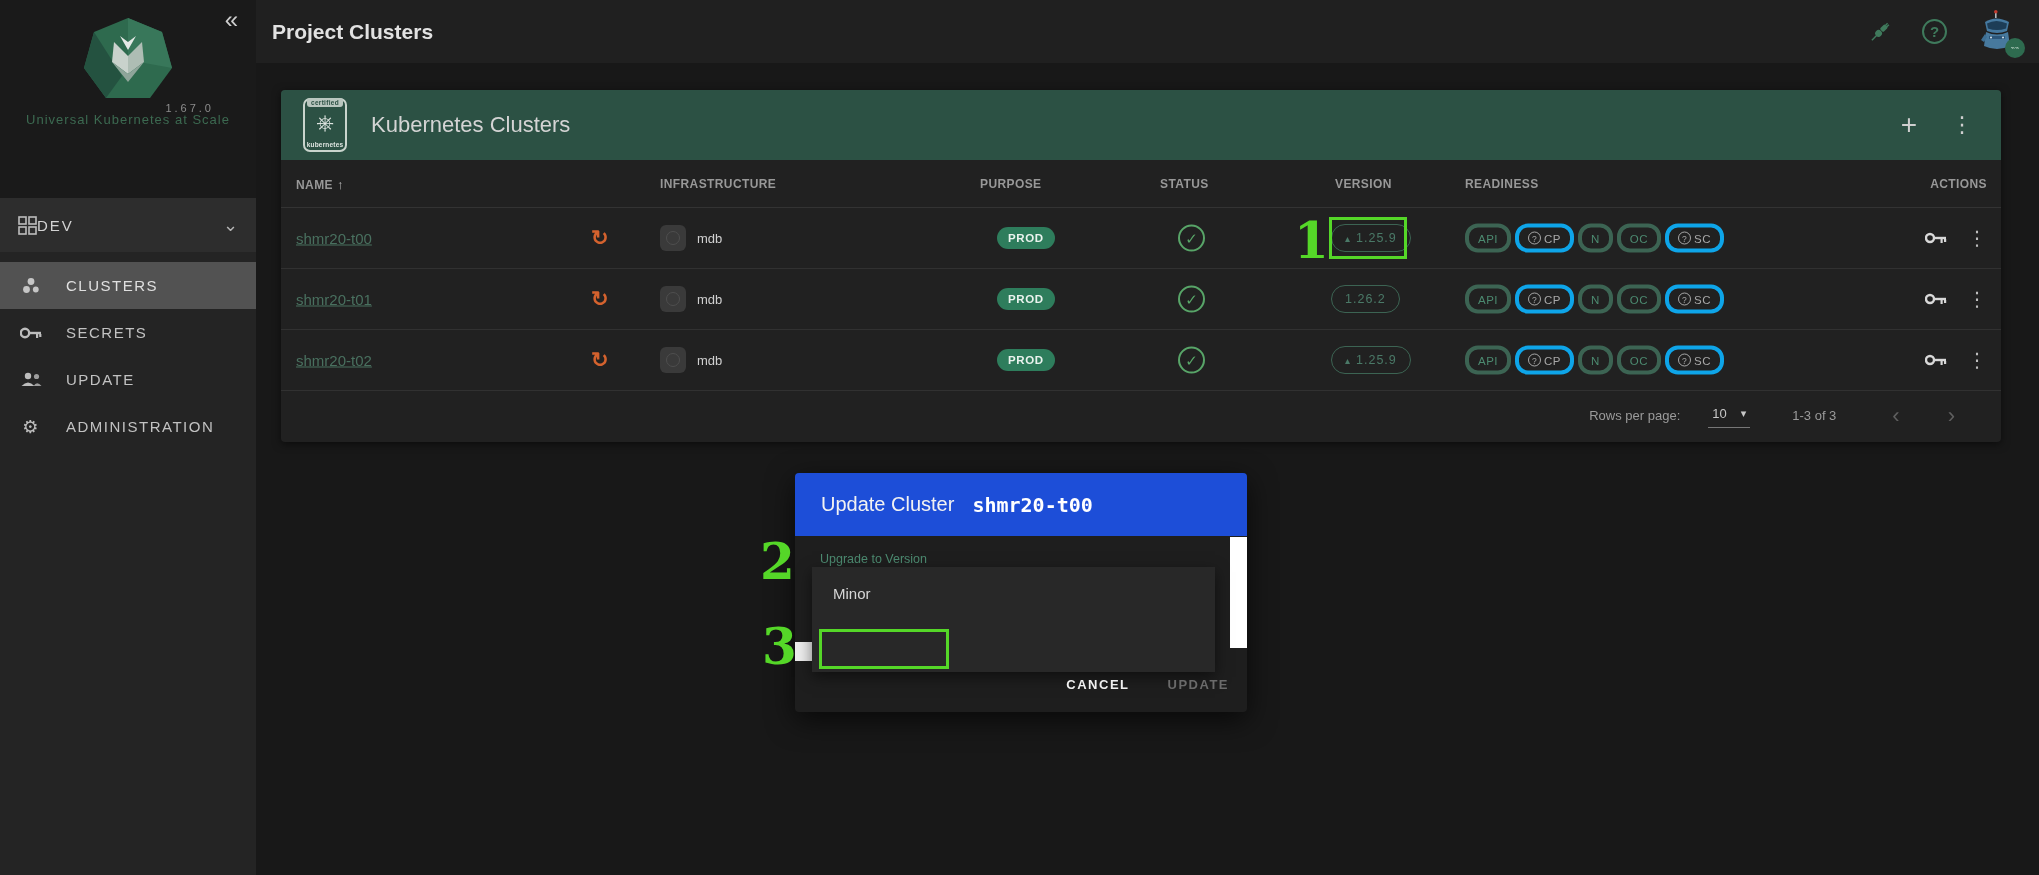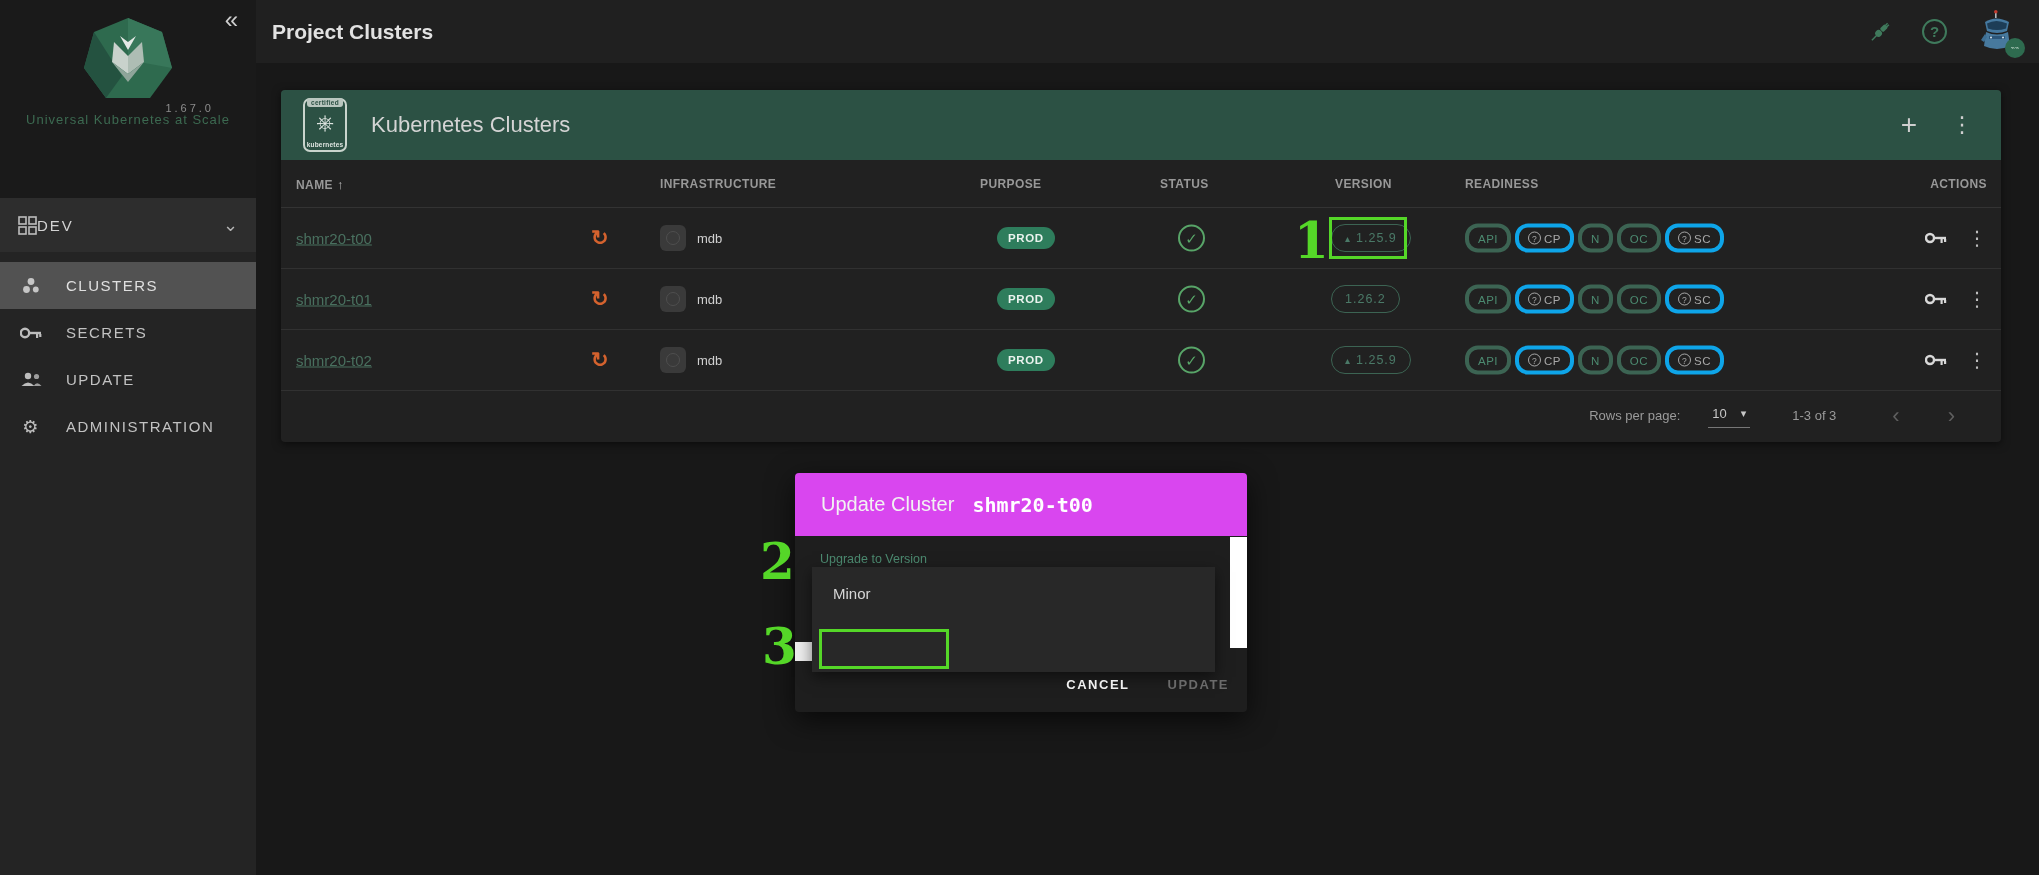--- a/index.html
+++ b/index.html
@@ -70,21 +70,21 @@
   .tfoot { height:49px; display:flex; align-items:center; justify-content:flex-end; color:#9b9b9b; font-size:13px; padding-right:46px; }
   .rpp-label { margin-right:28px; }
   .rpp-select { border-bottom:1px solid #777; padding:2px 4px 6px 4px; display:flex; align-items:center; gap:14px; margin-right:42px; cursor:pointer; color:#c7c7c7; }
   .rpp-caret { font-size:11px; color:#c7c7c7; }
   .range { margin-right:56px; }
   .pager { display:flex; gap:48px; color:#5f5f5f; font-size:22px; }
   .pager span { cursor:pointer; line-height:1; }
 
   
   .dialog { position:absolute; left:795px; top:473px; width:452px; height:239px; background:#1e1e1e; border-radius:4px; box-shadow:0 8px 28px rgba(0,0,0,.65); z-index:10; }
-  .dialog-header { height:63px; background:#d946ef; border-radius:4px 4px 0 0; display:flex; align-items:center; padding:0 26px; }
+  .dialog-header { height:63px; background:#1d4ed8; border-radius:4px 4px 0 0; display:flex; align-items:center; padding:0 26px; }
   .dialog-title { font-size:20px; color:#f2f2f2; }
   .dialog-cluster { margin-left:18px; font-family:"DejaVu Sans Mono", monospace; font-weight:bold; font-size:20px; color:#ffffff; }
   .dialog-body { position:relative; height:168px; }
   .menu-surface-right { position:absolute; right:0; top:1px; width:17px; height:111px; background:#ffffff; }
   .menu-surface-notch { position:absolute; left:0; top:106px; width:25px; height:19px; background:#ededed; }
   .field-label { position:absolute; left:25px; top:16px; font-size:12.5px; color:#4c8a70; }
   .dropdown { position:absolute; left:17px; top:31px; width:403px; height:105px; background:#282828; box-shadow:0 5px 14px rgba(0,0,0,.5); z-index:2; }
   .opt { height:53px; display:flex; align-items:center; padding-left:21px; font-size:15px; color:#d6d6d6; cursor:pointer; }
   .opt.selected { height:52px; background:#363636; color:#ffffff; font-size:16px; padding-left:27px; }
   .dialog-actions { position:absolute; right:18px; bottom:12px; display:flex; gap:38px; z-index:3; }

